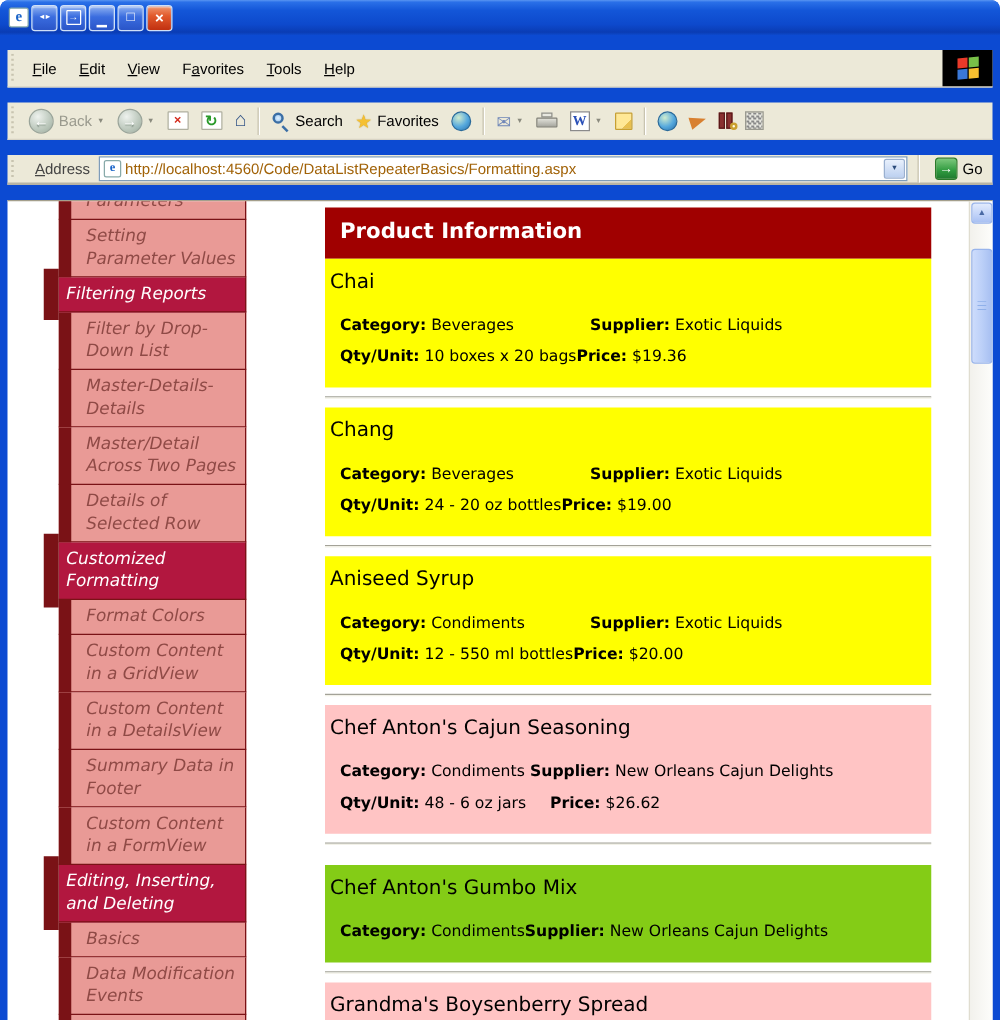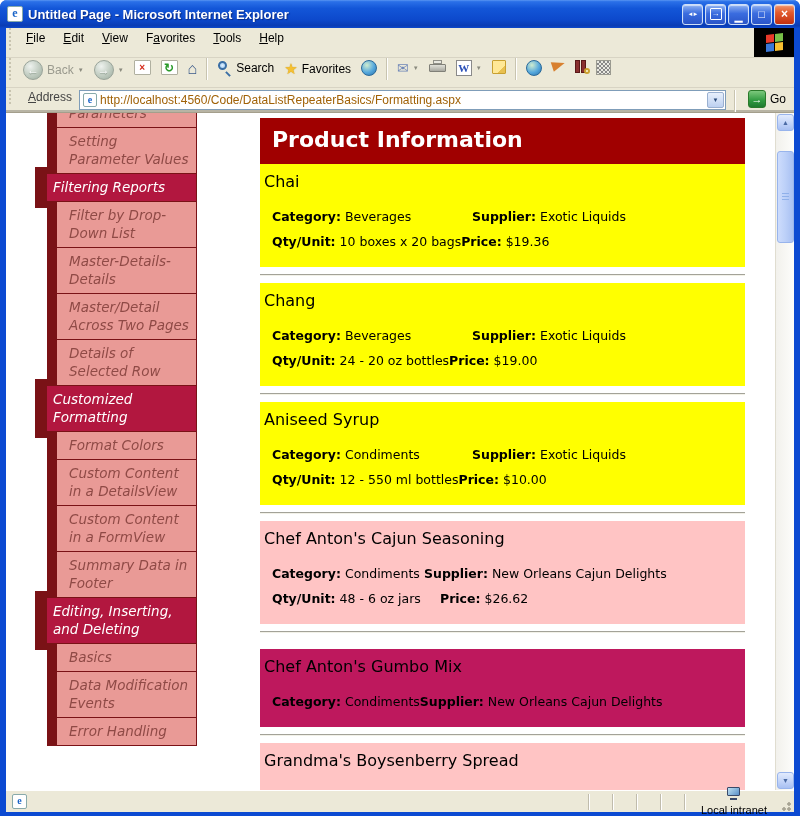--- a/index.html
+++ b/index.html
@@ -17,21 +17,21 @@
     background:linear-gradient(180deg,#8fb2f2 0%,#3a6cdf 45%,#2a55c8 100%);
     color:#fff; font-size:10px; font-weight:bold; display:flex; align-items:center; justify-content:center;
     box-shadow:inset 0 1px 1px rgba(255,255,255,.6); cursor:default; }
   .tbtn.small-glyph { font-size:6px; letter-spacing:-1px; }
   .tbtn.close { background:linear-gradient(180deg,#f0976e 0%,#e25a2c 40%,#c13010 100%); font-size:12px; }
   .tbtn .detach-box { border:1px solid #fff; border-radius:1px; padding:0 1px; font-size:8px; line-height:10px; }
   .tbtn .min-glyph { align-self:flex-end; margin-bottom:2px; }
   .tbtn .max-glyph { font-size:11px; }
 
   
-  .row { margin:0 6px; background:#ece9d8; display:flex; align-items:flex-start; }
+  .row { margin:12px 6px; background:#ece9d8; display:flex; align-items:center; }
   .menubar { height:30px; border-bottom:1px solid #d8d4c4; padding-left:2px; }
   .grip { width:5px; height:80%; margin:0 3px 0 1px;
     background:repeating-linear-gradient(180deg,#c8c4b0 0 2px,transparent 2px 4px); background-size:2px 4px; background-repeat:repeat-y; }
   .menu-item { padding:3px 9px; font-size:12px; color:#000; }
   .menu-item .u { text-decoration:underline; }
   .throbber { margin-left:auto; width:40px; height:29px; background:#000; display:flex; align-items:center; justify-content:center; }
   .winlogo { display:grid; grid-template-columns:8px 8px; grid-template-rows:8px 8px; gap:1px; transform:skewY(-6deg); }
   .winlogo i:nth-child(1){background:#e83a2a;} .winlogo i:nth-child(2){background:#78c048;}
   .winlogo i:nth-child(3){background:#3a78d8;} .winlogo i:nth-child(4){background:#f8c030;}
 
@@ -91,21 +91,21 @@
   .sidebar { position:absolute; left:41px; top:-14px; width:150px; font-family:"DejaVu Sans",sans-serif;font-style:italic; }
   .snav { border-top:1px solid #7a1216; }
   .snav-item { background:#e99a96; color:#8f4a46; border-left:10px solid #7a1216; border-right:1px solid #7a1216;
     border-bottom:1px solid #7a1216; padding:4px 6px 5px 12px; font-size:13.5px; line-height:18px; }
   .snav-cat { position:relative; background:#b2173f; color:#fff; border-right:1px solid #7a1216; border-bottom:1px solid #7a1216;
     padding:4px 14px 5px 6px; font-size:13.5px; line-height:18px; }
   .snav-cat::before { content:""; position:absolute; left:-12px; top:-7px; bottom:-7px; width:12px; background:#7a1216; }
 
   
   .content { position:absolute; left:254px; top:5px; width:485px; font-family:"DejaVu Sans",sans-serif; }
-  .page-header { background:#a00000; color:#fff; font-weight:bold; font-size:22px; padding:9px 12px 12px 12px; }
+  .page-header { background:#a00000; color:#fff; font-weight:bold; font-size:17px; padding:9px 12px 12px 12px; }
   .card { padding:6px 10px 8px 2px; }
   .pname { font-size:16px; color:#000; margin:2px 0 18px 2px; white-space:nowrap; }
   .meta { margin:0 0 10px 10px; font-size:12.5px; color:#000; white-space:nowrap; }
   .meta b { font-weight:bold; }
   .m1 { display:inline-block; min-width:200px; }
   .m2 { display:inline-block; min-width:168px; }
   .card-narrow .m1 { min-width:152px; }
   .card-tight .m1 { min-width:140px; }
   .rule { margin:7px 0; height:2px; border-top:1px solid #a3a298; border-bottom:1px solid #f2f1e8; }
 
@@ -136,21 +136,20 @@
       radial-gradient(circle at 10px 5px,#a8a494 1.5px,transparent 2px),
       radial-gradient(circle at 5px 10px,#a8a494 1.5px,transparent 2px); }
 </style>
 </head>
 <body>
 
 <div class="window">
 
   <div class="titlebar">
     <span class="titleicon">e</span>
-    <span class="titletext">Untitled Page - Microsoft Internet Explorer</span>
     <span class="tbtn small-glyph">◄►</span>
     <span class="tbtn">
         <span class="detach-box">→</span>
       </span>
     <span class="tbtn">
         <span class="min-glyph">▁</span>
       </span>
     <span class="tbtn">
         <span class="max-glyph">□</span>
       </span>
@@ -269,23 +268,24 @@
         <div class="snav">
           <div class="snav-item">Parameters</div>
           <div class="snav-item">Setting Parameter Values</div>
           <div class="snav-cat">Filtering Reports</div>
           <div class="snav-item">Filter by Drop-Down List</div>
           <div class="snav-item">Master-Details-Details</div>
           <div class="snav-item">Master/Detail Across Two Pages</div>
           <div class="snav-item">Details of Selected Row</div>
           <div class="snav-cat">Customized Formatting</div>
           <div class="snav-item">Format Colors</div>
+          <div class="snav-item">Custom Content in a GridView</div>
           <div class="snav-item">Custom Content in a DetailsView</div>
+          <div class="snav-item">Summary Data in Footer</div>
           <div class="snav-item">Custom Content in a FormView</div>
-          <div class="snav-item">Summary Data in Footer</div>
           <div class="snav-cat">Editing, Inserting, and Deleting</div>
           <div class="snav-item">Basics</div>
           <div class="snav-item">Data Modification Events</div>
           <div class="snav-item">Error Handling</div>
         </div>
       </div>
 
       <div class="content">
         <div class="page-header">Product Information</div>
 
@@ -299,32 +299,32 @@
         <div class="card" style="background-color: rgb(255, 255, 0);">
           <div class="pname">Chang</div>
           <div class="meta"><span class="m1"><b>Category:</b> <span>Beverages</span></span><span><b>Supplier:</b> <span>Exotic Liquids</span></span></div>
           <div class="meta"><span class="m2"><b>Qty/Unit:</b> <span>24 - 20 oz bottles</span></span><span><b>Price:</b> <span>$19.00</span></span></div>
         </div>
         <div class="rule"></div>
 
         <div class="card" style="background-color: rgb(255, 255, 0);">
           <div class="pname">Aniseed Syrup</div>
           <div class="meta"><span class="m1"><b>Category:</b> <span>Condiments</span></span><span><b>Supplier:</b> <span>Exotic Liquids</span></span></div>
-          <div class="meta"><span class="m2"><b>Qty/Unit:</b> <span>12 - 550 ml bottles</span></span><span><b>Price:</b> <span>$10.00</span></span></div>
+          <div class="meta"><span class="m2"><b>Qty/Unit:</b> <span>12 - 550 ml bottles</span></span><span><b>Price:</b> <span>$20.00</span></span></div>
         </div>
         <div class="rule"></div>
 
         <div class="card card-narrow" style="background-color: rgb(255, 196, 196);">
           <div class="pname">Chef Anton's Cajun Seasoning</div>
           <div class="meta"><span class="m1"><b>Category:</b> <span>Condiments</span></span><span><b>Supplier:</b> <span>New Orleans Cajun Delights</span></span></div>
           <div class="meta"><span class="m2"><b>Qty/Unit:</b> <span>48 - 6 oz jars</span></span><span><b>Price:</b> <span>$26.62</span></span></div>
         </div>
         <div class="rule"></div>
 
-        <div class="card card-tight" style="background-color: #be185d; margin-top: 16px;">
+        <div class="card card-tight" style="background-color: #84cc16; margin-top: 16px;">
           <div class="pname">Chef Anton's Gumbo Mix</div>
           <div class="meta"><span class="m1"><b>Category:</b> <span>Condiments</span></span><span><b>Supplier:</b> <span>New Orleans Cajun Delights</span></span></div>
         </div>
         <div class="rule"></div>
 
         <div class="card card-narrow" style="background-color: rgb(255, 196, 196);">
           <div class="pname">Grandma's Boysenberry Spread</div>
 
         </div>
       </div>

